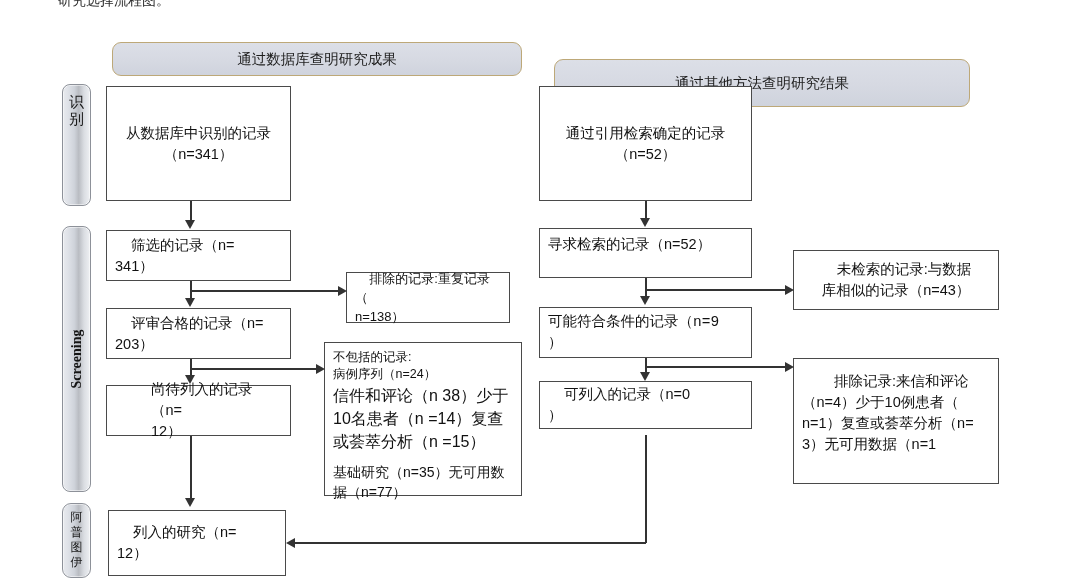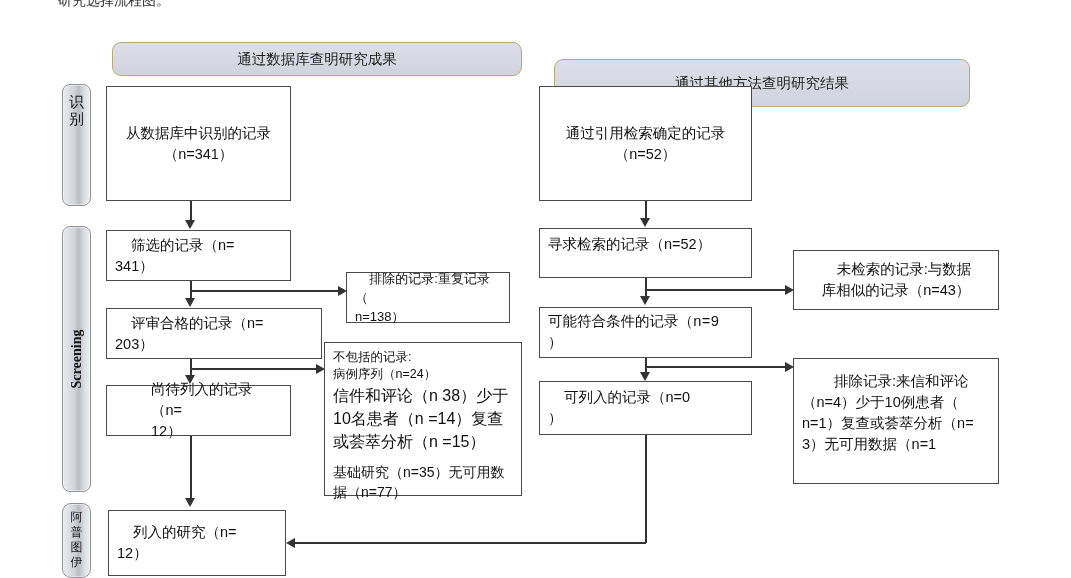--- a/index.html
+++ b/index.html
@@ -178,21 +178,21 @@
     </div>
   </div>
 
   <div class="fbox" style="left:106px; top:230px; width:185px; height:51px;">
     <div class="txt">
       <div class="indent">筛选的记录（n=</div>
       <div>341）</div>
     </div>
   </div>
 
-  <div class="fbox" style="left:106px; top:308px; width:216px; height:51px;justify-content:center;">
+  <div class="fbox" style="left:106px; top:308px; width:185px; height:51px;justify-content:center;">
     <div class="txt">
       <div class="indent">评审合格的记录（n=</div>
       <div>203）</div>
     </div>
   </div>
 
   <div class="fbox" style="left:106px; top:385px; width:185px; height:51px;padding-left:44px;">
     <div class="txt">
       <div>尚待列入的记录（n=</div>
       <div>12）</div>
@@ -235,21 +235,21 @@
     </div>
   </div>
 
   <div class="fbox" style="left:539px; top:307px; width:213px; height:51px;font-family:Liberation Mono, monospace;">
     <div class="txt">
       <div>可能符合条件的记录（n=9</div>
       <div>）</div>
     </div>
   </div>
 
-  <div class="fbox" style="left:539px; top:381px; width:213px; height:54px;">
+  <div class="fbox" style="left:539px; top:381px; width:213px; height:48px;">
     <div class="txt">
       <div class="indent">可列入的记录（n=0</div>
       <div>）</div>
     </div>
   </div>
 
   <div class="fbox" style="left:793px; top:250px; width:206px; height:60px;text-align:center;">
     <div class="txt">
       <div class="indent">未检索的记录:与数据</div>
       <div>库相似的记录（n=43）</div>

